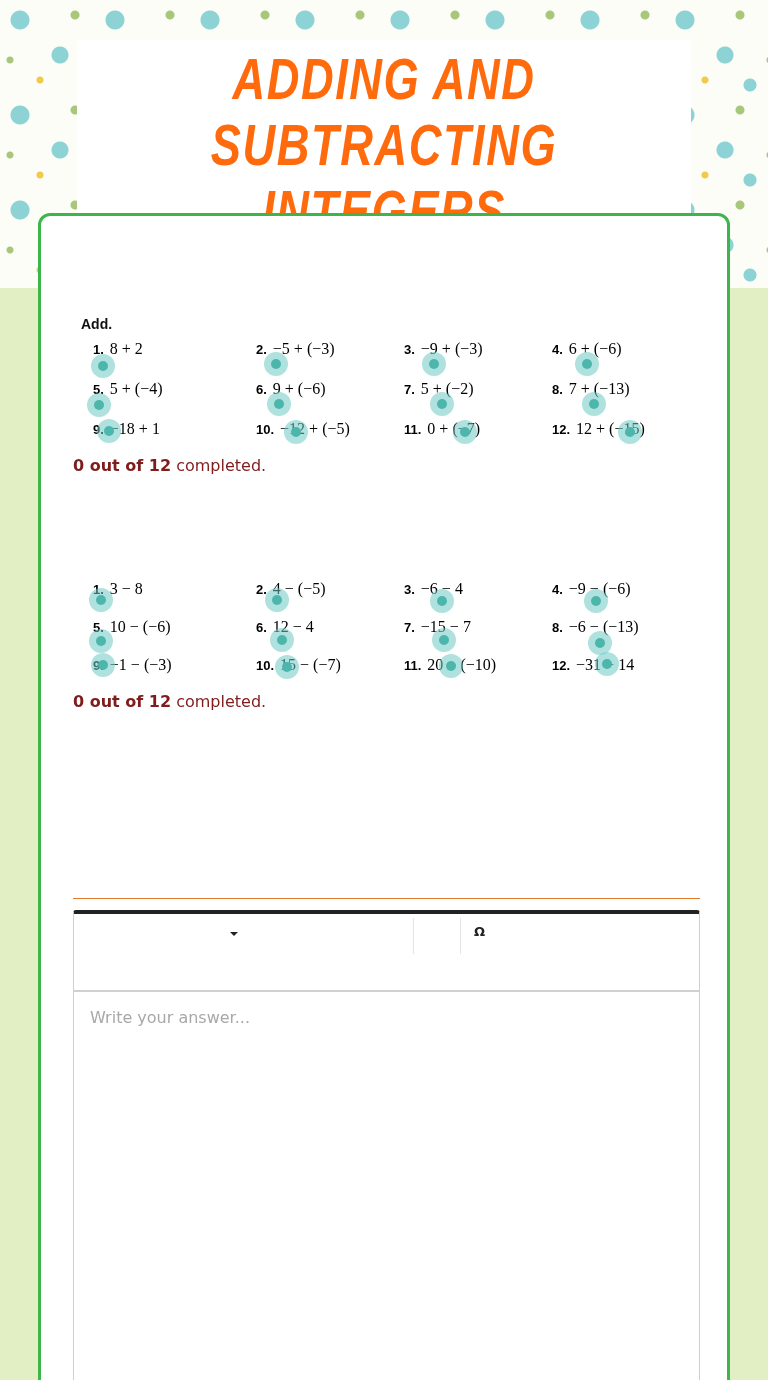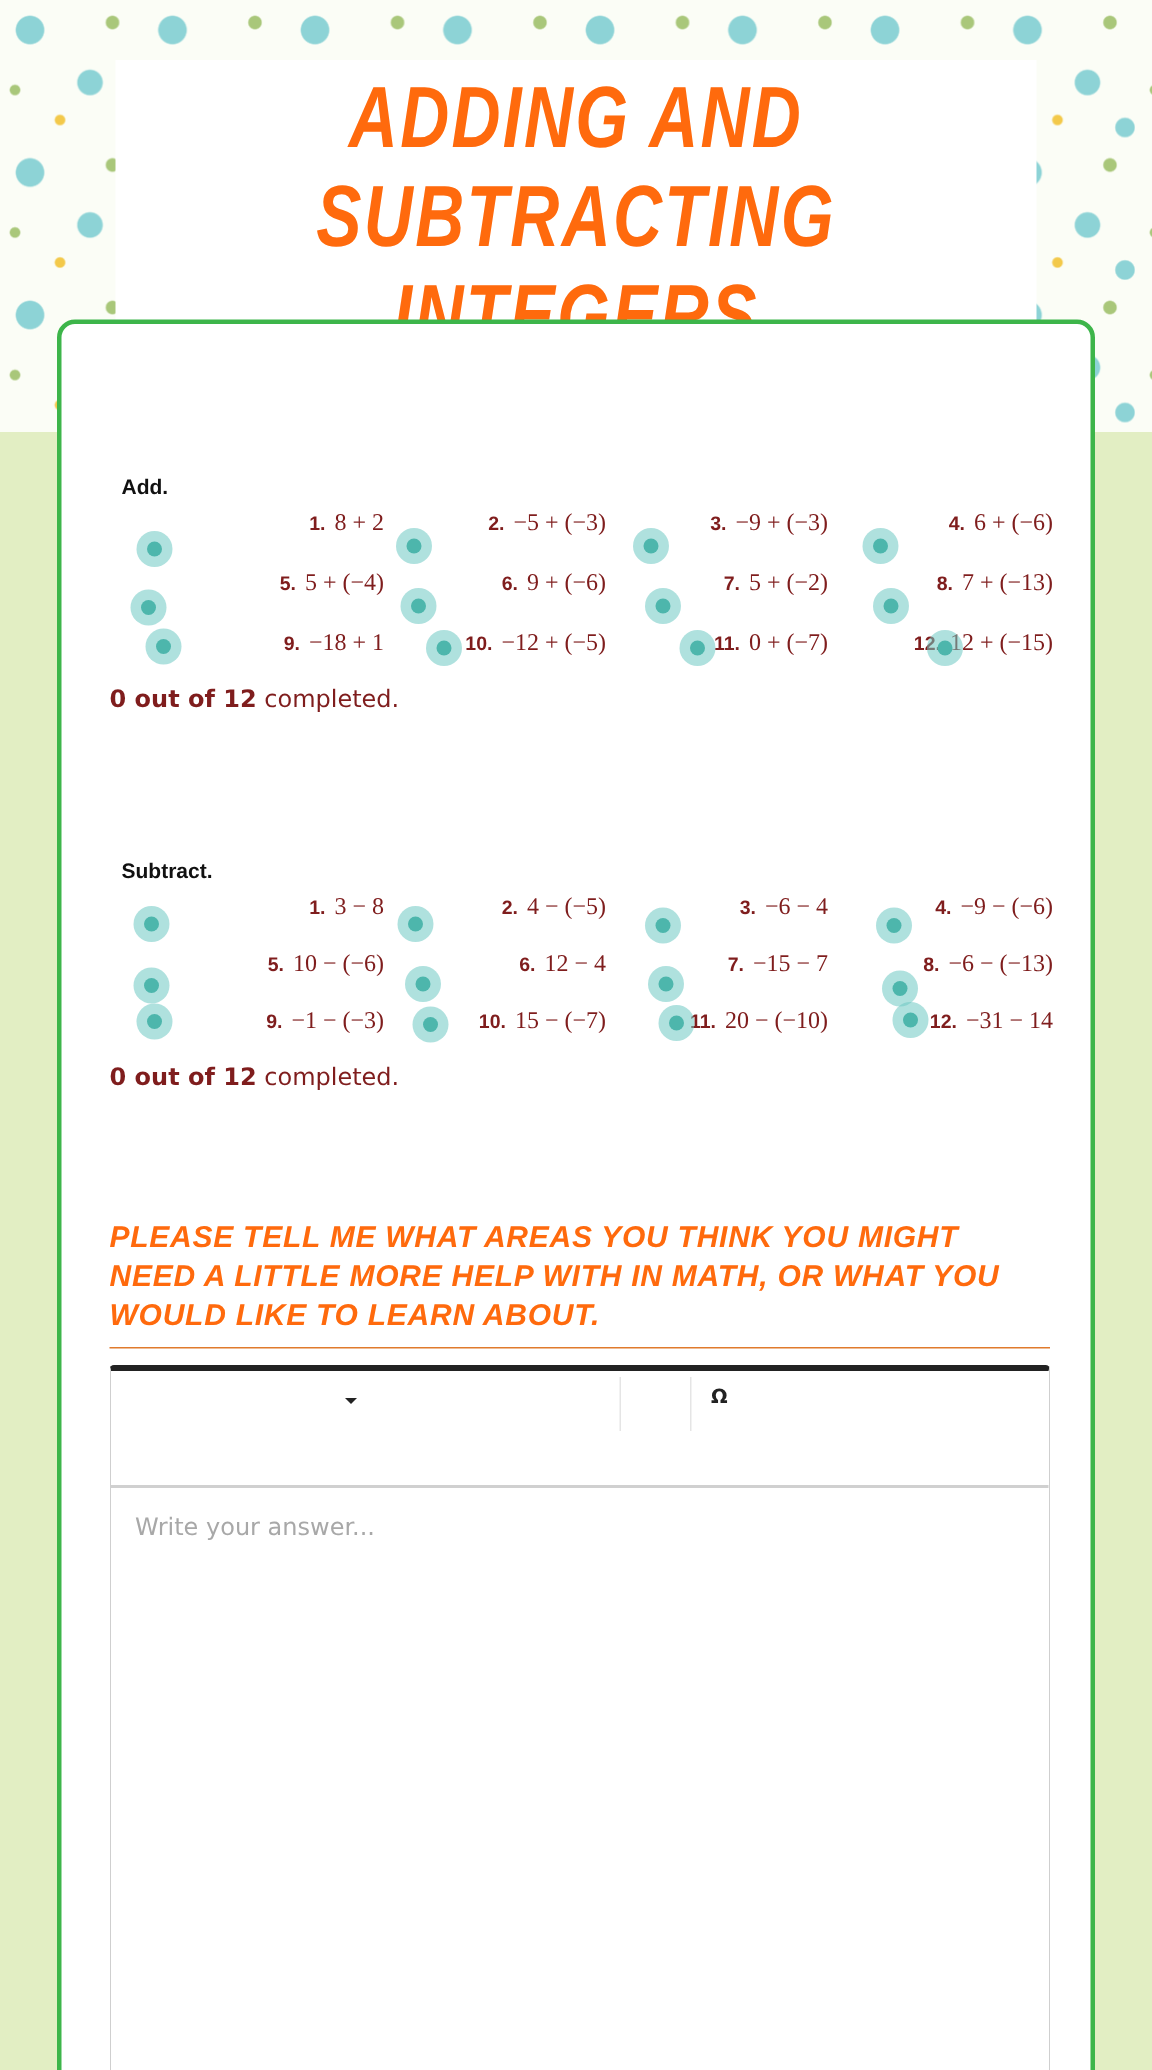--- a/index.html
+++ b/index.html
@@ -32,21 +32,21 @@
   .panel {
     position: absolute; left: 38px; top: 213px; width: 692px; height: 1200px;
     background: #fff; border: 3px solid #3db54a; border-radius: 12px;
   }
   .worksheet { position: absolute; left: 32px; width: 630px; }
   .ws-heading {
     font-family: "Liberation Sans", sans-serif; font-weight: bold; font-size: 14px; color: #111;
     margin-left: 8px;
   }
   .grid { display: grid; grid-template-columns: 163px 148px 148px 150px; margin-left: 20px; margin-top: 8px; row-gap: 14px; }
-  .prob { position: relative; height: 26px; font-family: "Liberation Serif", serif; font-size: 16px; color: #7f1d1d; white-space: nowrap; text-align: right; }
+  .prob { position: relative; height: 26px; font-family: "Liberation Serif", serif; font-size: 16px; color: #000000; white-space: nowrap; }
   .prob .num { font-family: "Liberation Sans", sans-serif; font-weight: bold; font-size: 13px; margin-right: 6px; }
   .hotspot {
     position: absolute; width: 24px; height: 24px; border-radius: 50%;
     background: rgba(110, 200, 195, 0.55); border: none; cursor: pointer;
   }
   .hotspot::after {
     content: ""; position: absolute; left: 7px; top: 7px; width: 10px; height: 10px;
     border-radius: 50%; background: #4db6ac;
   }
   .progress { font-size: 16px; color: #7f1d1d; margin-top: 10px; font-family: "DejaVu Sans", sans-serif; }
@@ -103,39 +103,37 @@
       <div class="prob"><span class="num">8.</span><span>7 + (−13)</span><button class="hotspot" style="left:30px;top:12px"></button></div>
       <div class="prob"><span class="num">9.</span><span>−18 + 1</span><button class="hotspot" style="left:4px;top:-1px"></button></div>
       <div class="prob"><span class="num">10.</span><span>−12 + (−5)</span><button class="hotspot" style="left:28px;top:0px"></button></div>
       <div class="prob"><span class="num">11.</span><span>0 + (−7)</span><button class="hotspot" style="left:49px;top:0px"></button></div>
       <div class="prob"><span class="num">12.</span><span>12 + (−15)</span><button class="hotspot" style="left:66px;top:0px"></button></div>
     </div>
     <div class="progress"><b>0 out of 12</b><span> completed.</span></div>
   </div>
 
   <div class="worksheet" style="top:356px;">
-    <div class="ws-heading">Subtract.</div>
     <div class="grid" style="row-gap:12px">
       <div class="prob"><span class="num">1.</span><span>3 − 8</span><button class="hotspot" style="left:-4px;top:8px"></button></div>
       <div class="prob"><span class="num">2.</span><span>4 − (−5)</span><button class="hotspot" style="left:9px;top:8px"></button></div>
       <div class="prob"><span class="num">3.</span><span>−6 − 4</span><button class="hotspot" style="left:26px;top:9px"></button></div>
       <div class="prob"><span class="num">4.</span><span>−9 − (−6)</span><button class="hotspot" style="left:32px;top:9px"></button></div>
       <div class="prob"><span class="num">5.</span><span>10 − (−6)</span><button class="hotspot" style="left:-4px;top:11px"></button></div>
       <div class="prob"><span class="num">6.</span><span>12 − 4</span><button class="hotspot" style="left:14px;top:10px"></button></div>
       <div class="prob"><span class="num">7.</span><span>−15 − 7</span><button class="hotspot" style="left:28px;top:10px"></button></div>
       <div class="prob"><span class="num">8.</span><span>−6 − (−13)</span><button class="hotspot" style="left:36px;top:13px"></button></div>
       <div class="prob"><span class="num">9.</span><span>−1 − (−3)</span><button class="hotspot" style="left:-2px;top:-3px"></button></div>
       <div class="prob"><span class="num">10.</span><span>15 − (−7)</span><button class="hotspot" style="left:19px;top:-1px"></button></div>
       <div class="prob"><span class="num">11.</span><span>20 − (−10)</span><button class="hotspot" style="left:35px;top:-2px"></button></div>
       <div class="prob"><span class="num">12.</span><span>−31 − 14</span><button class="hotspot" style="left:43px;top:-4px"></button></div>
     </div>
     <div class="progress"><b>0 out of 12</b><span> completed.</span></div>
   </div>
 
-  <div class="question">Please tell me what areas you think you might need a little more help with in math, or what you would like to learn about.</div>
   <div class="q-rule"></div>
 
   <div class="editor">
     <div class="toolbar">
       <div class="tb-select">
         <span></span>
         <span class="tb-caret"></span>
       </div>
       <div class="tb-blank"></div>
       <span class="tb-omega">Ω</span>

